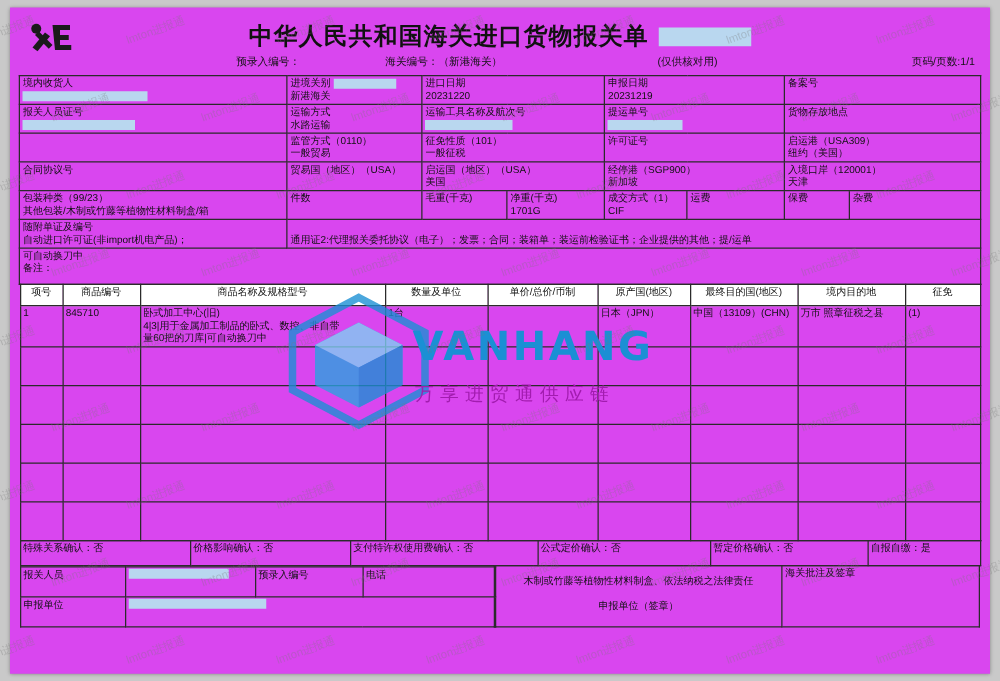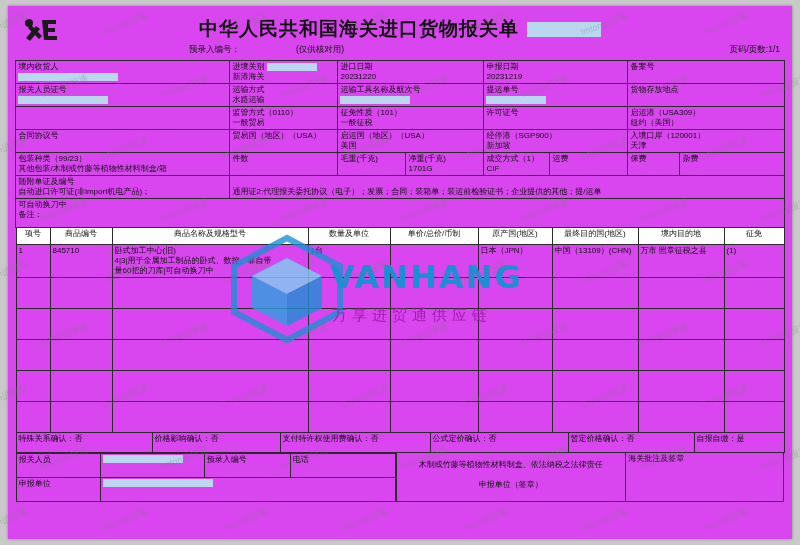--- a/index.html
+++ b/index.html
@@ -98,20 +98,23 @@
           <circle cx="7" cy="9" r="4"></circle>
           <path d="M9 11 L20 22 L17 25 L6 14 Z"></path>
         </g>
       </svg>
     </div>
     <div class="title">
       <span>中华人民共和国海关进口货物报关单</span><span class="redact"></span>
     </div>
     <div class="subhdr">
       <div class="c1">预录入编号：</div>
+      <div class="c2">
+        <span>海关编号：</span><span>（新港海关）</span>
+      </div>
       <div class="c3">(仅供核对用)</div>
       <div class="c4">页码/页数:1/1</div>
     </div>
   </div>
 
   <table class="tbl">
     <colgroup>
       <col style="width:96px">
         <col style="width:118px">
       <col style="width:108px">

